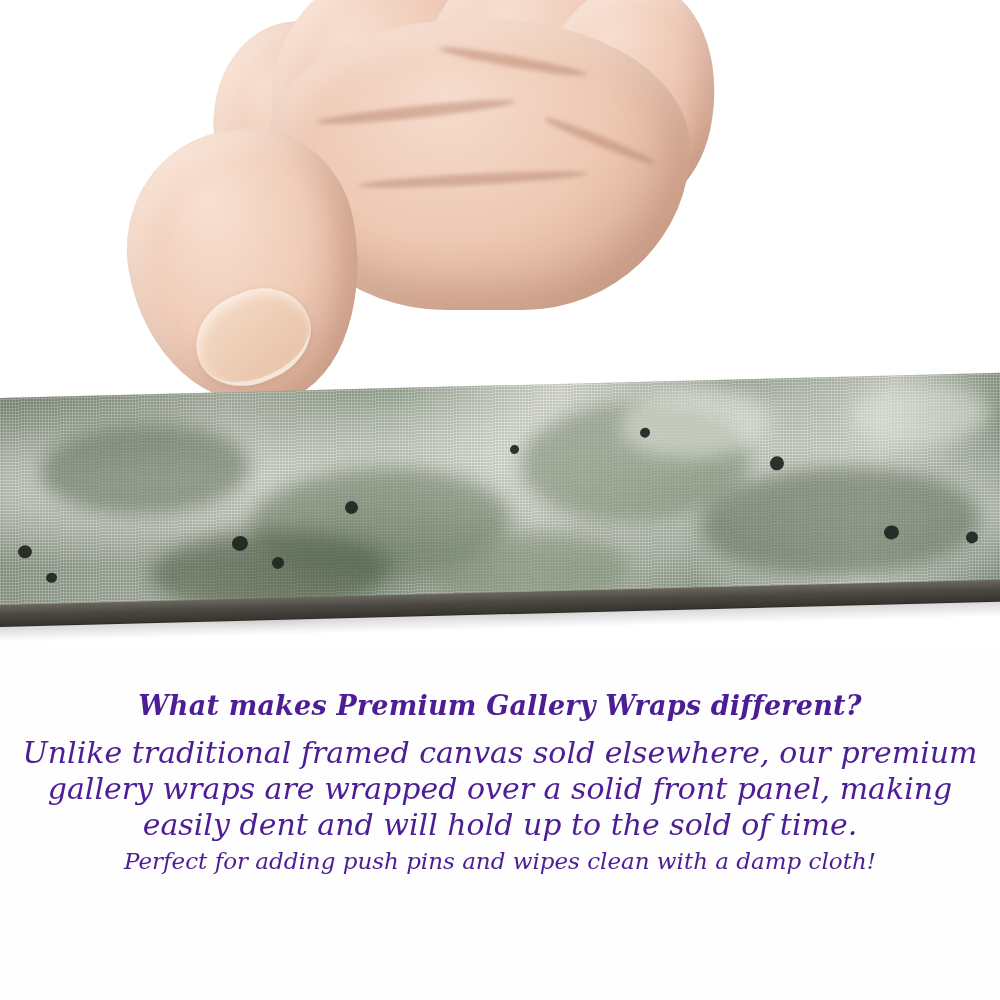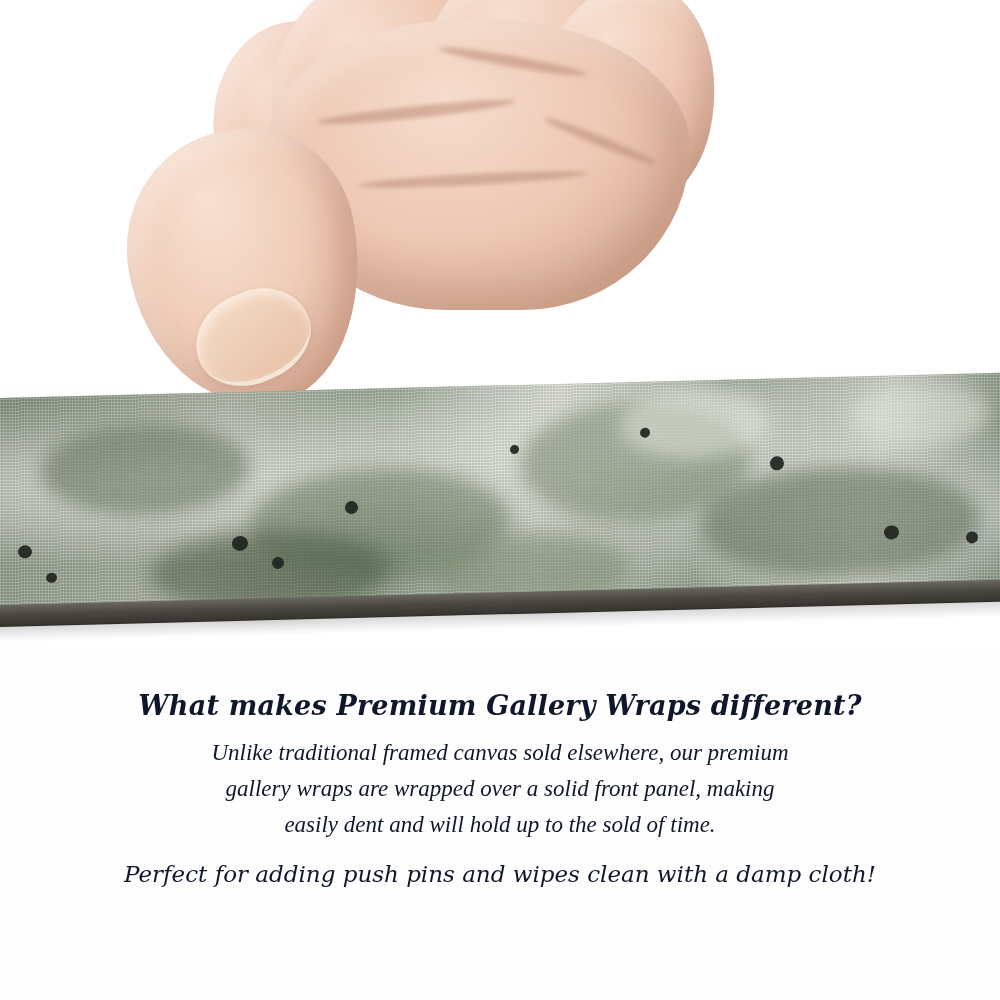--- a/index.html
+++ b/index.html
@@ -168,40 +168,39 @@
     transform-origin: left top;
   }
 
   
   .caption {
     position: absolute;
     left: 0;
     top: 690px;
     width: 1000px;
     text-align: center;
-    color: #0f172a;
+    color: #4c1d95;
     font-family: "DejaVu Serif", serif;
     font-style: italic;
   }
   .caption-heading {
     font-size: 27px;
     font-weight: 700;
     letter-spacing: 0.2px;
     margin-bottom: 14px;
   }
   .caption-body-line {
-    font-size: 23px;
+    font-size: 30px;
     line-height: 36px;
     font-weight: 400;
-    font-family: Liberation Serif, serif;
   }
   .caption-final {
     font-size: 23px;
     line-height: 36px;
-    margin-top: 13px;
+    margin-top: 0;
   }
 </style>
 </head>
 <body>
 
 <div class="product-card">
 
   <div class="photo-area">
 
     <div class="hand">

